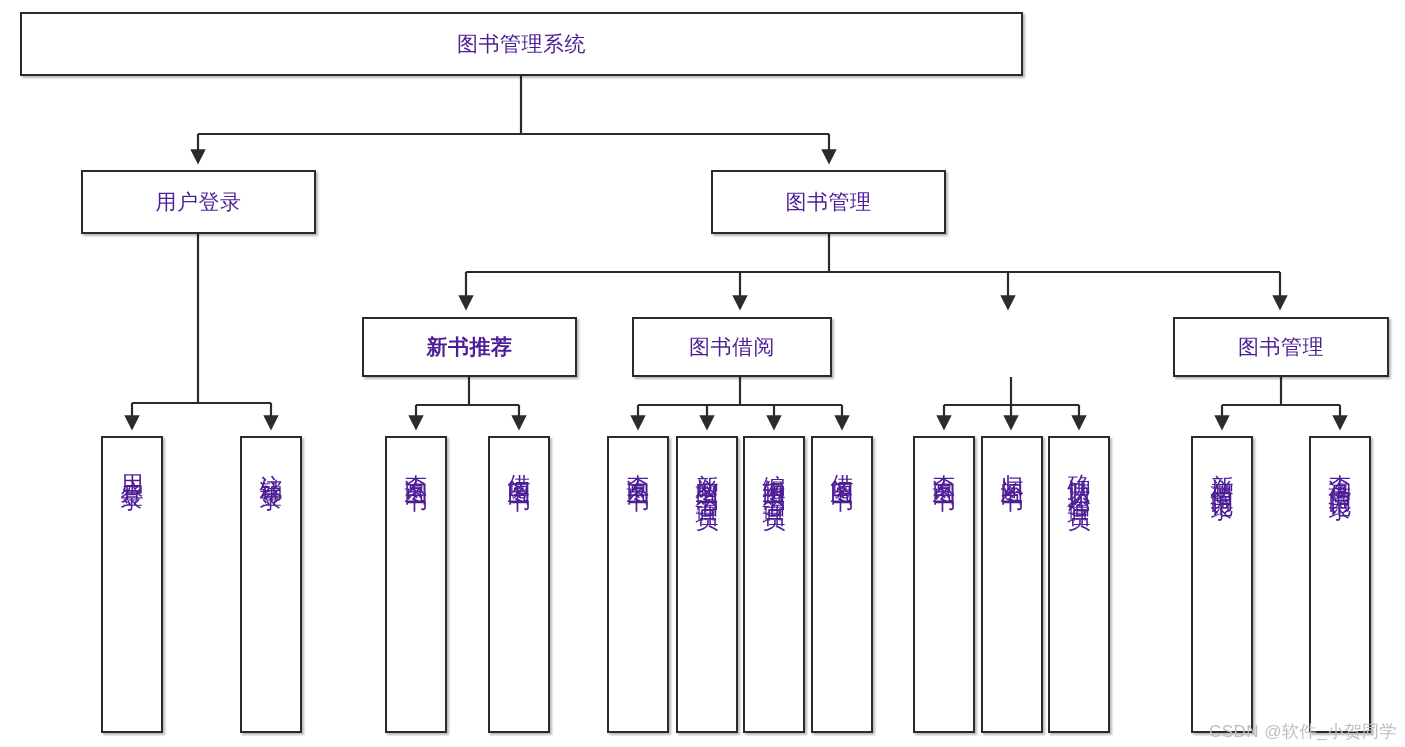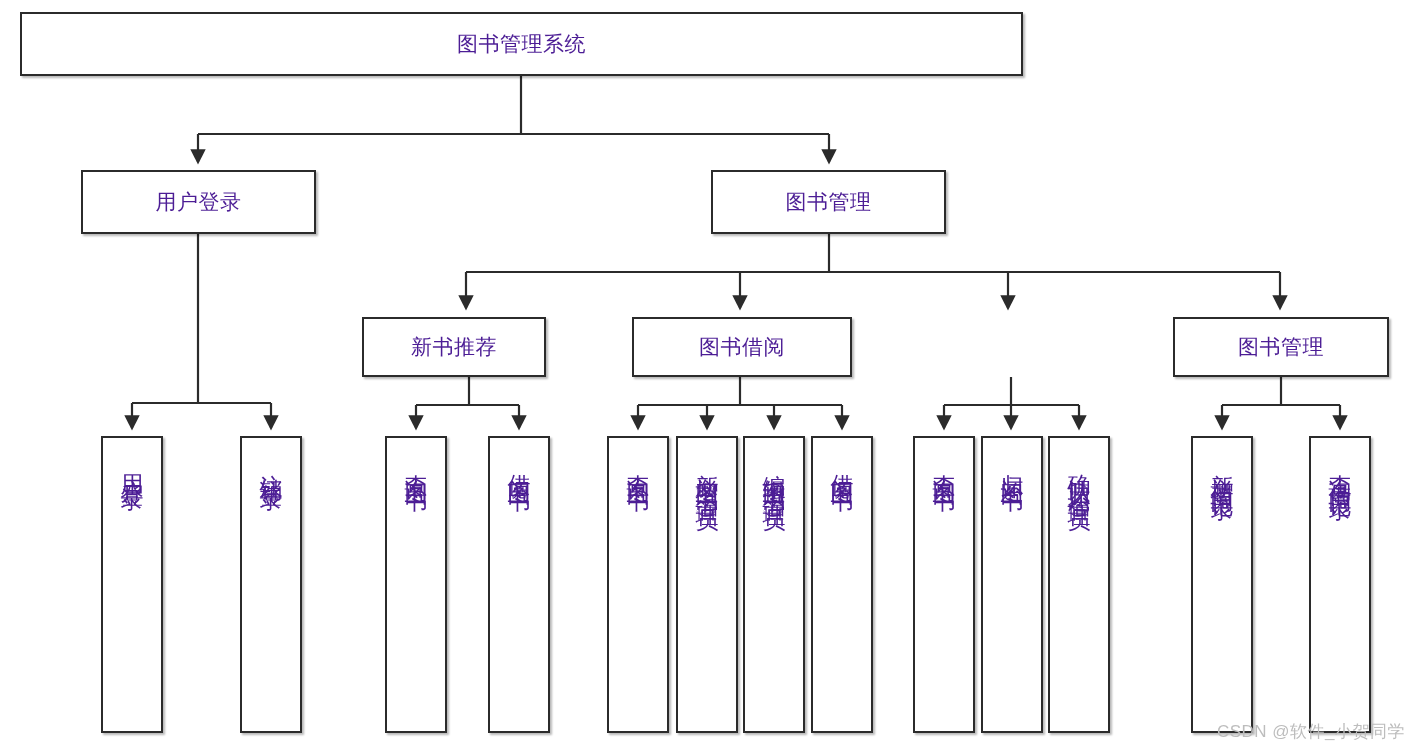--- a/index.html
+++ b/index.html
@@ -50,21 +50,21 @@
   .node-box.vertical .node-label {
     writing-mode: vertical-rl;
     text-orientation: upright;
     font-size: 23px;
     letter-spacing: 5px;
     line-height: 1;
     white-space: nowrap;
   }
   #watermark {
     position: absolute;
-    right: 0;
+    right: 8px;
     bottom: 4px;
     color: #bdbdbd;
     font-size: 17px;
     letter-spacing: 0.5px;
     white-space: nowrap;
     user-select: none;
   }
 </style>
 </head>
 <body>
@@ -125,24 +125,24 @@
     <span class="node-label">图书管理系统</span>
   </div>
 
   <div class="node-box" style="left:81px; top:170px; width:235px; height:64px;">
     <span class="node-label">用户登录</span>
   </div>
   <div class="node-box" style="left:711px; top:170px; width:235px; height:64px;">
     <span class="node-label">图书管理</span>
   </div>
 
-  <div class="node-box" style="left:362px; top:317px; width:184px; height:60px;">
+  <div class="node-box" style="left:362px; top:317px; width:215px; height:60px;font-weight:bold;">
     <span class="node-label">新书推荐</span>
   </div>
-  <div class="node-box" style="left:632px; top:317px; width:220px; height:60px;">
+  <div class="node-box" style="left:632px; top:317px; width:200px; height:60px;">
     <span class="node-label">图书借阅</span>
   </div>
   <div class="node-box" style="left:1173px; top:317px; width:216px; height:60px;">
     <span class="node-label">图书管理</span>
   </div>
 
   <div class="node-box vertical" style="left:101px; top:436px; width:62px; height:297px;">
     <span class="node-label">用户登录</span>
   </div>
   <div class="node-box vertical" style="left:240px; top:436px; width:62px; height:297px;">

